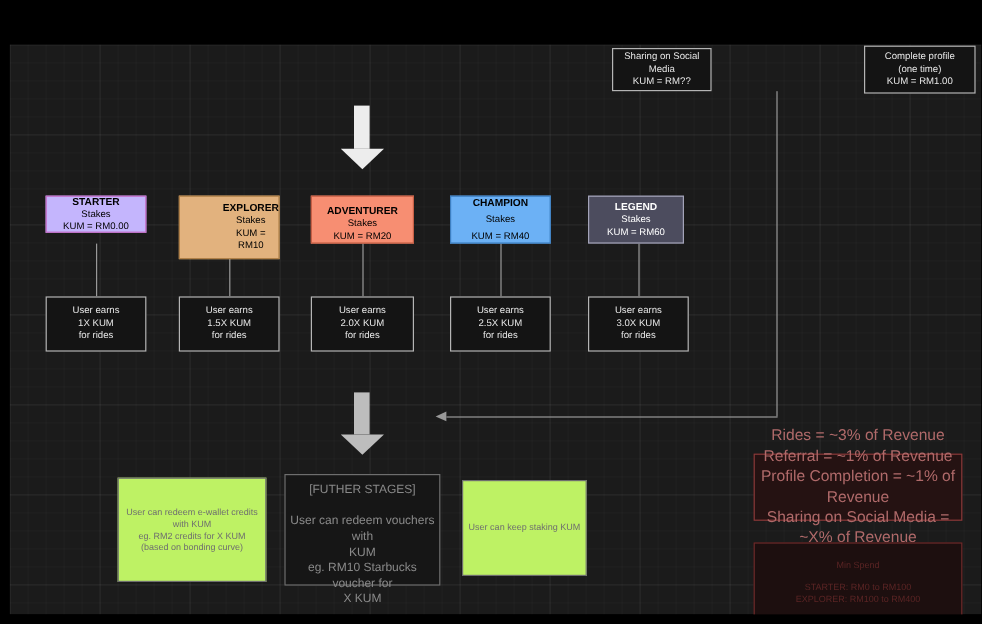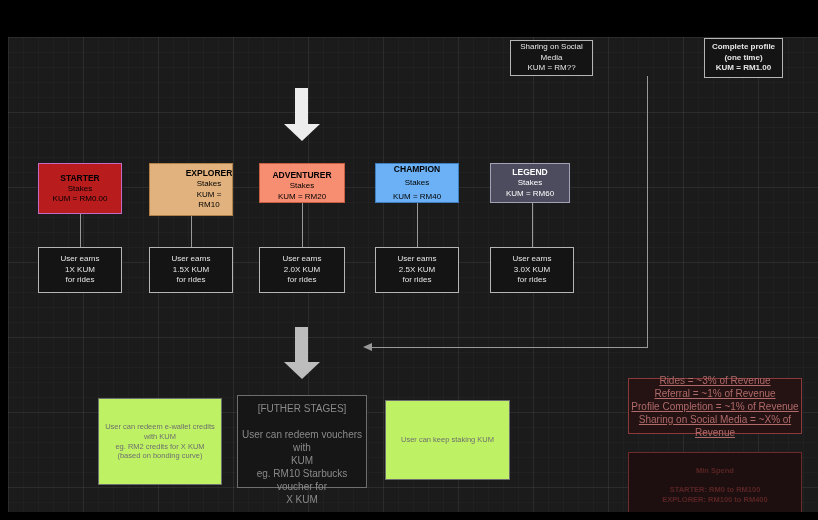--- a/index.html
+++ b/index.html
@@ -14,43 +14,43 @@
     background-size:75px 75px,75px 75px,15px 15px,15px 15px;}
   .bar{position:absolute;background:#000;z-index:6;}
   .node{position:absolute;box-sizing:border-box;background:#141414;border:1px solid #b5b5b5;
         color:#e6e6e6;font-size:8px;line-height:1.3;display:flex;flex-direction:column;
         align-items:center;justify-content:center;text-align:center;padding:2px;z-index:2;}
   .stage{position:absolute;box-sizing:border-box;border:1px solid;display:flex;flex-direction:column;
          align-items:center;justify-content:center;text-align:center;font-size:8px;line-height:1.3;z-index:2;}
   .stage .name{font-weight:bold;font-size:8.5px;}
   .dimbox{background:#bef264;border-color:#6e6e6e;color:#6f6f6f;font-size:7.5px;}
   .dimbox2{background:#161616;border-color:#6e6e6e;color:#8a8a8a;font-size:10px;justify-content:flex-start;padding-top:6px;}
-  .redbox1{background:#251212;border-color:#8a3a3a;color:#b06a6a;font-size:10px;text-decoration:underline;}
+  .redbox1{background:#251212;border-color:#8a3a3a;color:#b06a6a;font-size:13px;}
   .redbox2{background:#1d0f0f;border-color:#6e2a2a;color:#5a2424;font-size:7.5px;}
   .vline{position:absolute;width:1px;background:#999;z-index:1;}
   .hline{position:absolute;height:1px;background:#999;z-index:1;}
   .shaft{position:absolute;z-index:1;}
   .tri-down{position:absolute;width:0;height:0;border-left:18px solid transparent;
             border-right:18px solid transparent;z-index:1;}
   .tri-left{position:absolute;width:0;height:0;border-top:4px solid transparent;
             border-bottom:4px solid transparent;border-right:9px solid #999;z-index:1;}
 </style>
 </head>
 <body>
 
 <div id="screen">
   <div id="canvas"></div>
 
   <div class="node" style="left:510px;top:40px;width:83px;height:36px;">Sharing on Social<br>Media<br>KUM = RM??</div>
-  <div class="node" style="left:704px;top:38px;width:79px;height:40px;font-weight:bold;">Complete profile<br>(one time)<br>KUM = RM1.00</div>
+  <div class="node" style="left:720px;top:38px;width:93px;height:40px;">Complete profile<br>(one time)<br>KUM = RM1.00</div>
 
   <div class="shaft" style="left:295px;top:88px;width:13px;height:36px;background:#ededed;"></div>
   <div class="tri-down" style="left:284px;top:124px;border-top:17px solid #ededed;"></div>
 
-  <div class="stage" style="left: 38px; top: 163px; width: 84px; height: 51px; background: #b91c1c; border-color: rgb(195, 106, 195); color: rgb(0, 0, 0);">
+  <div class="stage" style="left: 38px; top: 163px; width: 84px; height: 31px; background: #c4b5fd; border-color: rgb(195, 106, 195); color: rgb(0, 0, 0);">
     <span class="name">STARTER</span>
     <span>Stakes</span>
     <span>KUM = RM0.00</span>
   </div>
   <div class="stage" style="left: 149px; top: 163px; width: 84px; height: 53px; background: rgb(226, 178, 126); border-color: rgb(176, 128, 72); color: rgb(0, 0, 0); padding-left: 36px;">
     <span class="name">EXPLORER</span>
     <span>Stakes</span>
     <span>KUM = RM10</span>
   </div>
   <div class="stage" style="left: 259px; top: 163px; width: 86px; height: 40px; background: rgb(247, 142, 114); border-color: rgb(199, 95, 69); color: rgb(0, 0, 0); justify-content: flex-end;">
@@ -83,21 +83,21 @@
 
   <div class="vline" style="left:647px;top:76px;height:271px;"></div>
   <div class="hline" style="left:372px;top:347px;width:276px;"></div>
   <div class="tri-left" style="left:363px;top:343px;"></div>
 
   <div class="shaft" style="left:295px;top:327px;width:13px;height:35px;background:#bdbdbd;"></div>
   <div class="tri-down" style="left:284px;top:362px;border-top:17px solid #bdbdbd;"></div>
 
   <div class="node dimbox" style="left:98px;top:398px;width:124px;height:87px;">User can redeem e-wallet credits<br>with KUM<br>eg. RM2 credits for X KUM<br>(based on bonding curve)</div>
   <div class="node dimbox2" style="left:237px;top:395px;width:130px;height:93px;">[FUTHER STAGES]<br><br>User can redeem vouchers with<br>KUM<br>eg. RM10 Starbucks voucher for<br>X KUM<br><br>(based on bonding curve)</div>
-  <div class="node dimbox" style="left:385px;top:400px;width:125px;height:80px;">User can keep staking KUM</div>
+  <div class="node dimbox" style="left:385px;top:400px;width:104px;height:80px;">User can keep staking KUM</div>
 
   <div class="node redbox1" style="left:628px;top:378px;width:174px;height:56px;">Rides = ~3% of Revenue<br>Referral = ~1% of Revenue<br>Profile Completion = ~1% of Revenue<br>Sharing on Social Media = ~X% of Revenue</div>
-  <div class="node redbox2" style="left:628px;top:452px;width:174px;height:66px;font-weight:bold;">Min Spend<br><br>STARTER: RM0 to RM100<br>EXPLORER: RM100 to RM400</div>
+  <div class="node redbox2" style="left:628px;top:452px;width:174px;height:66px;">Min Spend<br><br>STARTER: RM0 to RM100<br>EXPLORER: RM100 to RM400</div>
 
   <div class="bar" style="left:0;top:0;width:818px;height:37px;"></div>
   <div class="bar" style="left:0;top:512px;width:818px;height:8px;"></div>
   <div class="bar" style="left:0;top:0;width:8px;height:520px;"></div>
 </div>
 
 </body></html>

